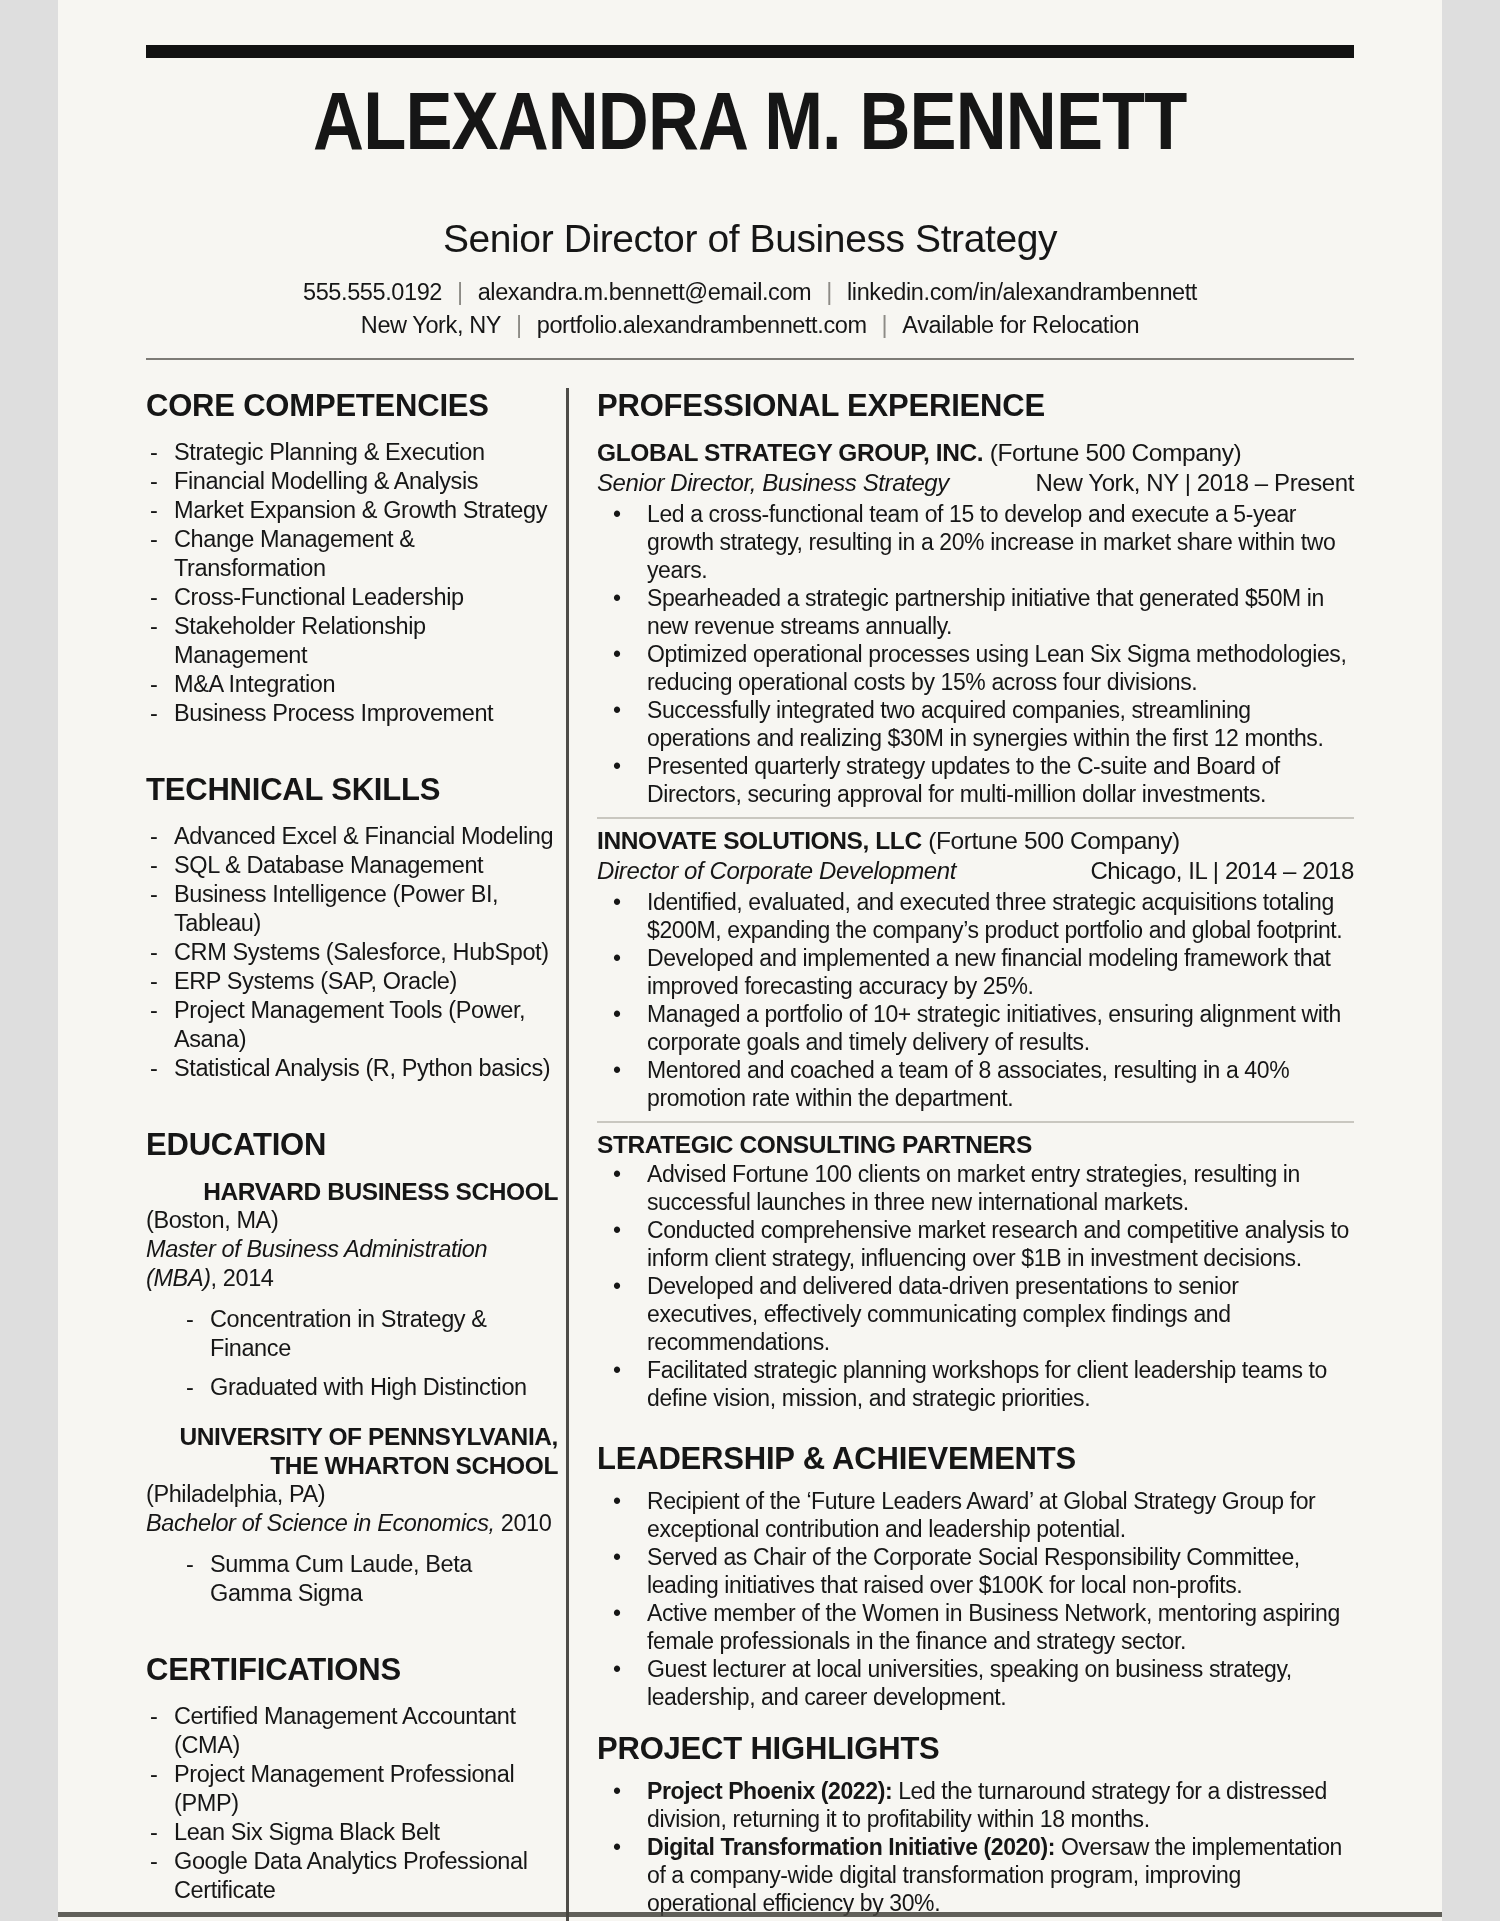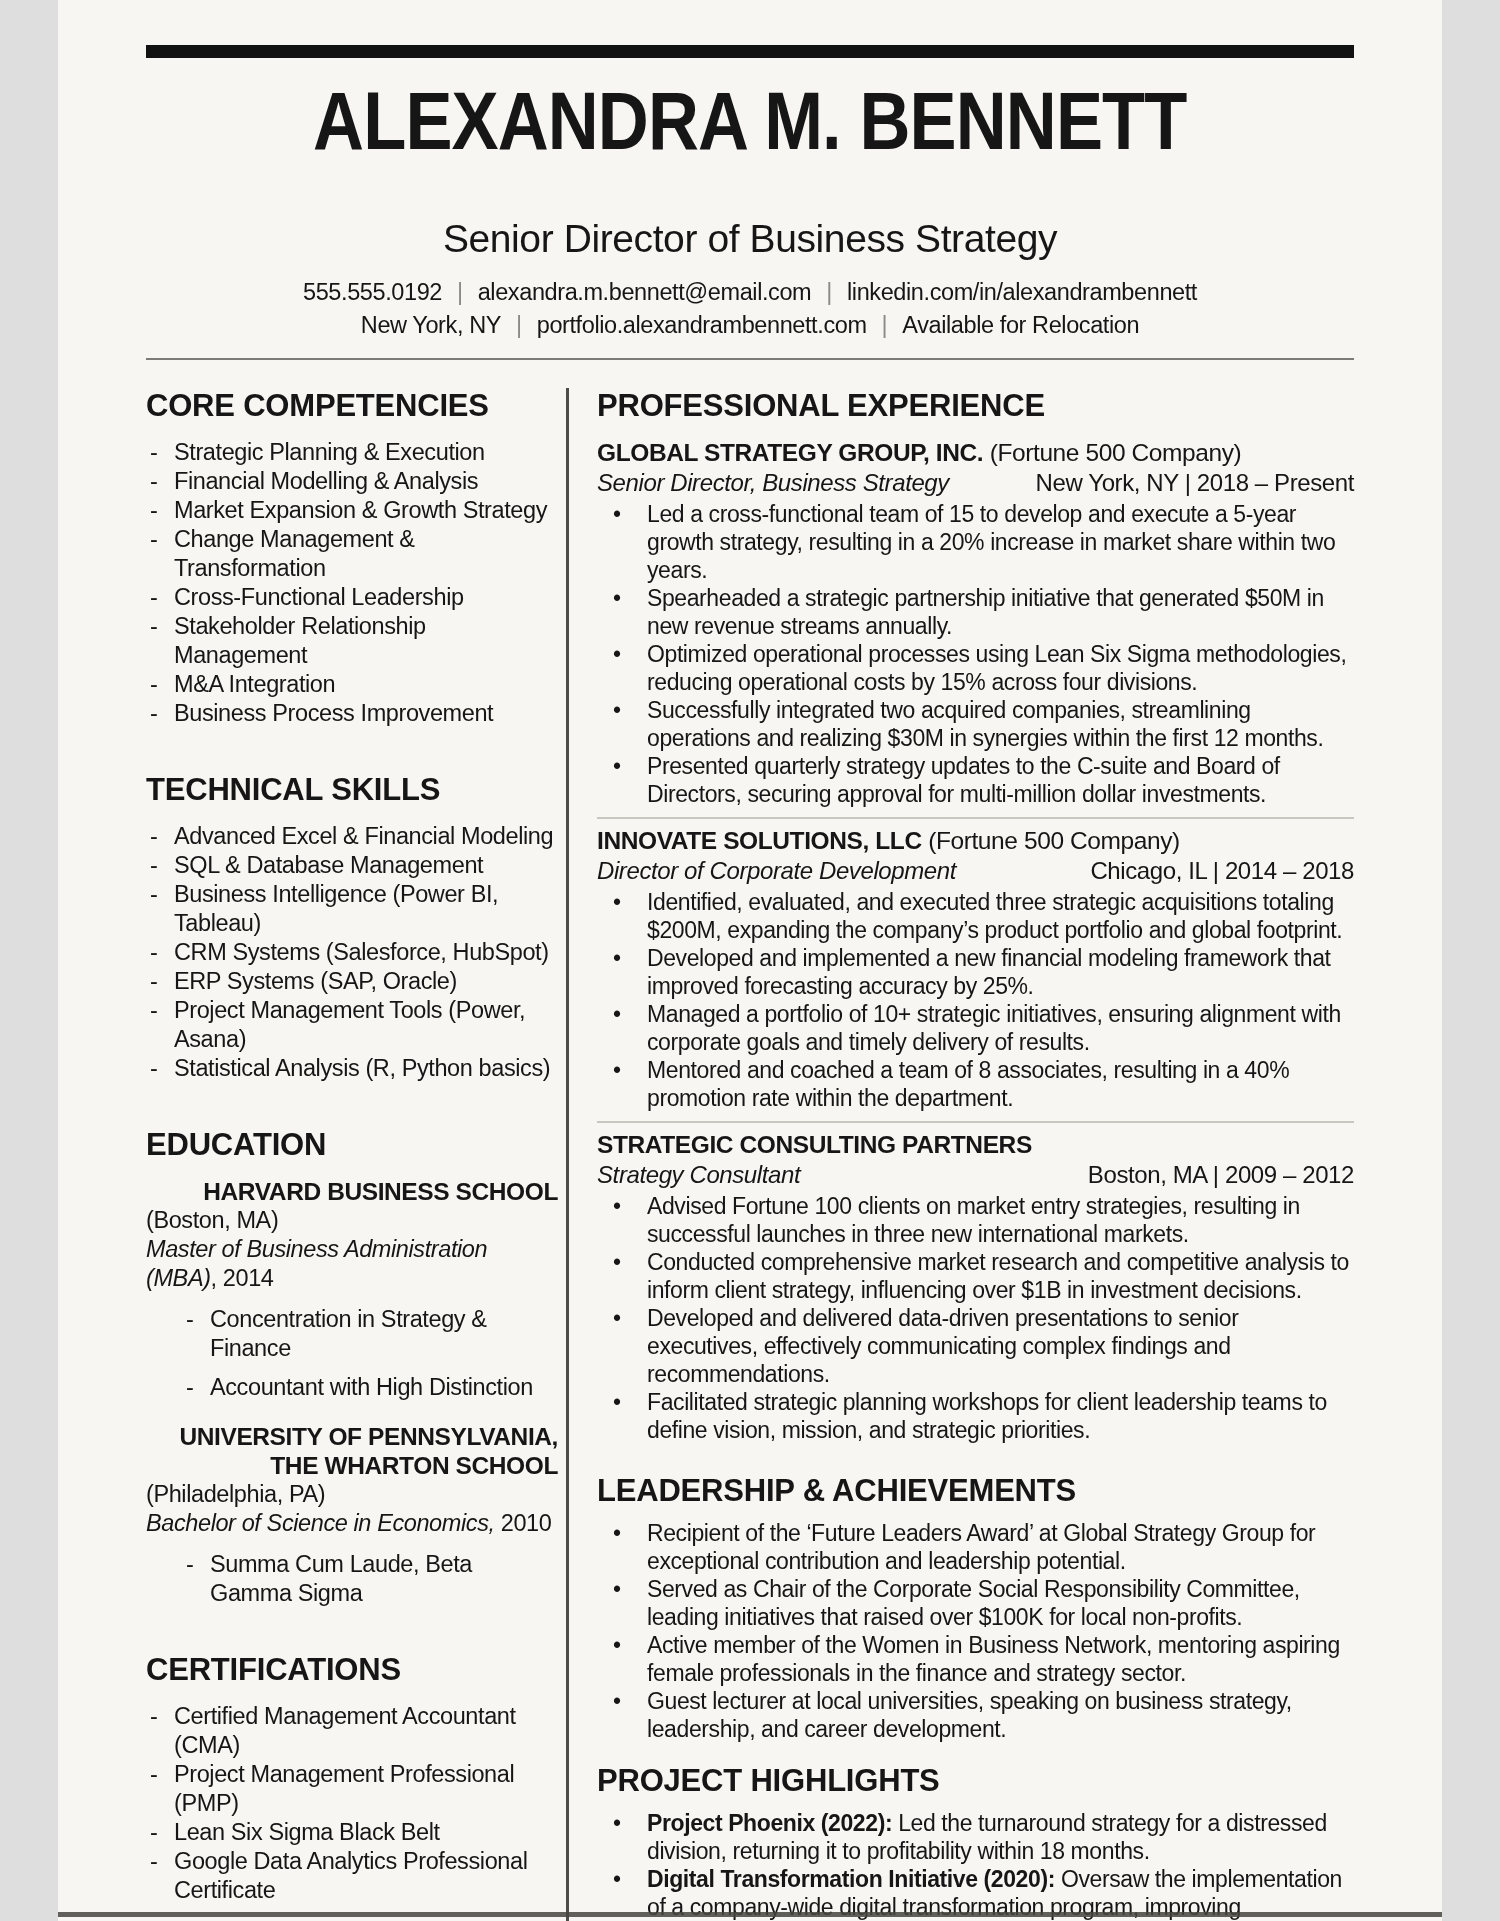--- a/index.html
+++ b/index.html
@@ -107,21 +107,21 @@
 
       <section class="sec">
         <h2>EDUCATION</h2>
 
         <div class="edu-school">
           <div class="school-name">HARVARD BUSINESS SCHOOL</div>
           <div class="school-loc">(Boston, MA)</div>
           <div class="degree"><span class="it">Master of Business Administration (MBA)</span><span>, 2014</span></div>
           <div class="edu-bullets">
             <div class="ditem">Concentration in Strategy &amp; Finance</div>
-            <div class="ditem">Accountant with High Distinction</div>
+            <div class="ditem">Graduated with High Distinction</div>
           </div>
         </div>
 
         <div class="edu-school">
           <div class="school-name">UNIVERSITY OF PENNSYLVANIA, THE WHARTON SCHOOL</div>
           <div class="school-loc">(Philadelphia, PA)</div>
           <div class="degree"><span class="it">Bachelor of Science in Economics,</span><span> 2010</span></div>
           <div class="edu-bullets">
             <div class="ditem">Summa Cum Laude, Beta Gamma Sigma</div>
           </div>
@@ -172,24 +172,20 @@
           <div class="bitem">Developed and implemented a new financial modeling framework that improved forecasting accuracy by 25%.</div>
           <div class="bitem">Managed a portfolio of 10+ strategic initiatives, ensuring alignment with corporate goals and timely delivery of results.</div>
           <div class="bitem">Mentored and coached a team of 8 associates, resulting in a 40% promotion rate within the department.</div>
         </div>
 
         <div class="job">
           <div class="company-line">
             <span class="company">STRATEGIC CONSULTING PARTNERS</span>
             <span></span>
           </div>
-          <div class="role-line">
-            <span class="role">Strategy Consultant</span>
-            <span class="meta">Boston, MA | 2009 – 2012</span>
-          </div>
           <div class="bitem">Advised Fortune 100 clients on market entry strategies, resulting in successful launches in three new international markets.</div>
           <div class="bitem">Conducted comprehensive market research and competitive analysis to inform client strategy, influencing over $1B in investment decisions.</div>
           <div class="bitem">Developed and delivered data-driven presentations to senior executives, effectively communicating complex findings and recommendations.</div>
           <div class="bitem">Facilitated strategic planning workshops for client leadership teams to define vision, mission, and strategic priorities.</div>
         </div>
       </section>
 
       <section class="extra">
         <h2>LEADERSHIP &amp; ACHIEVEMENTS</h2>
         <div class="bitem">Recipient of the ‘Future Leaders Award’ at Global Strategy Group for exceptional contribution and leadership potential.</div>

